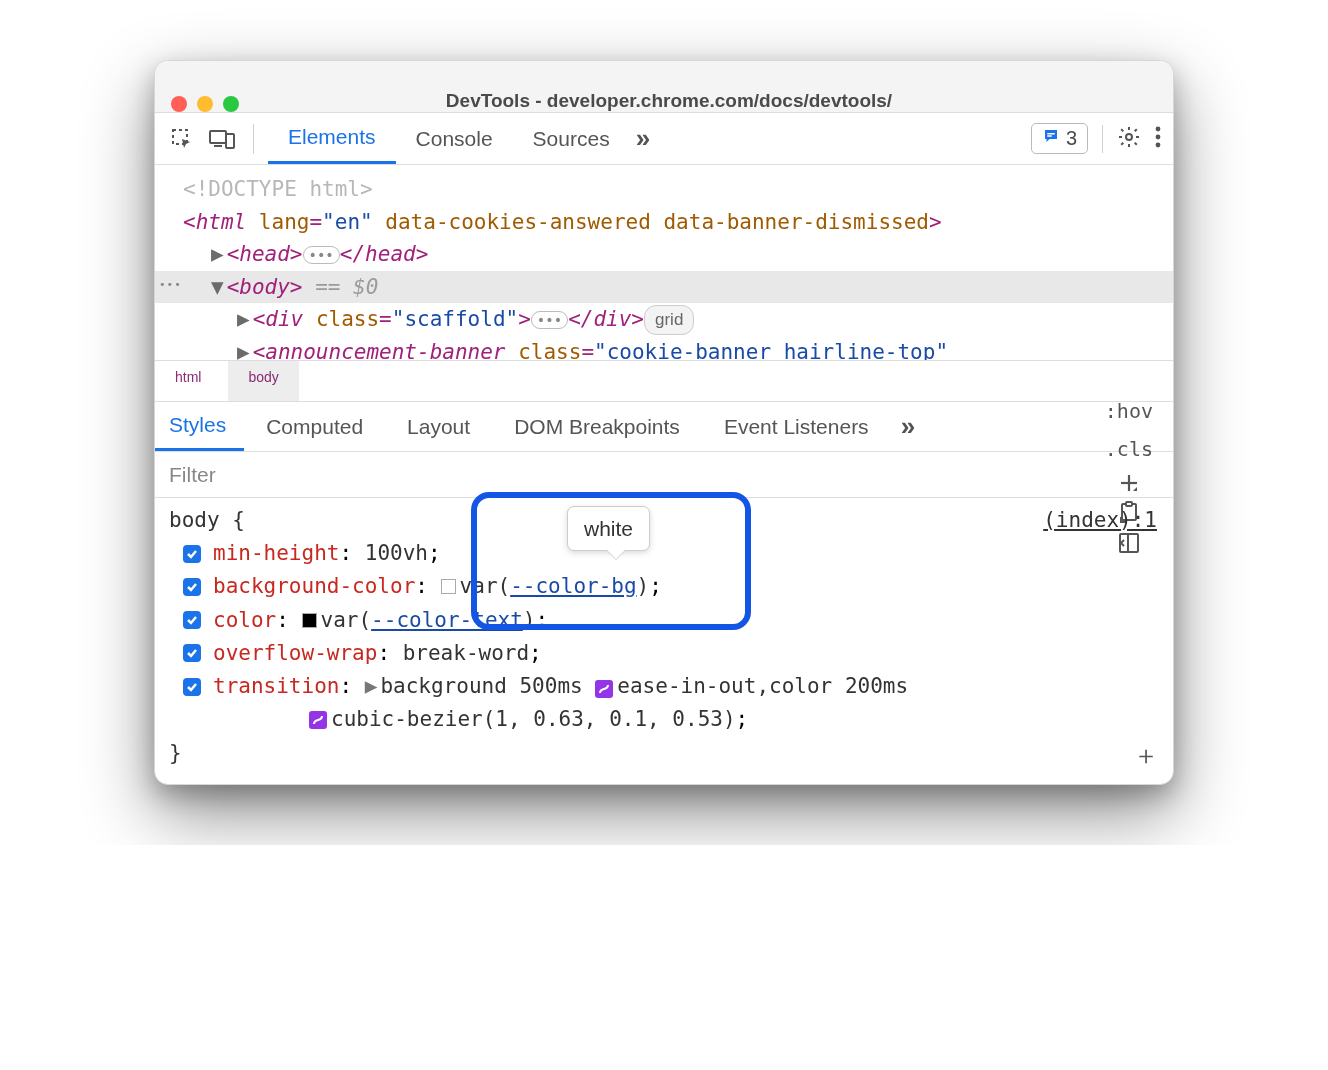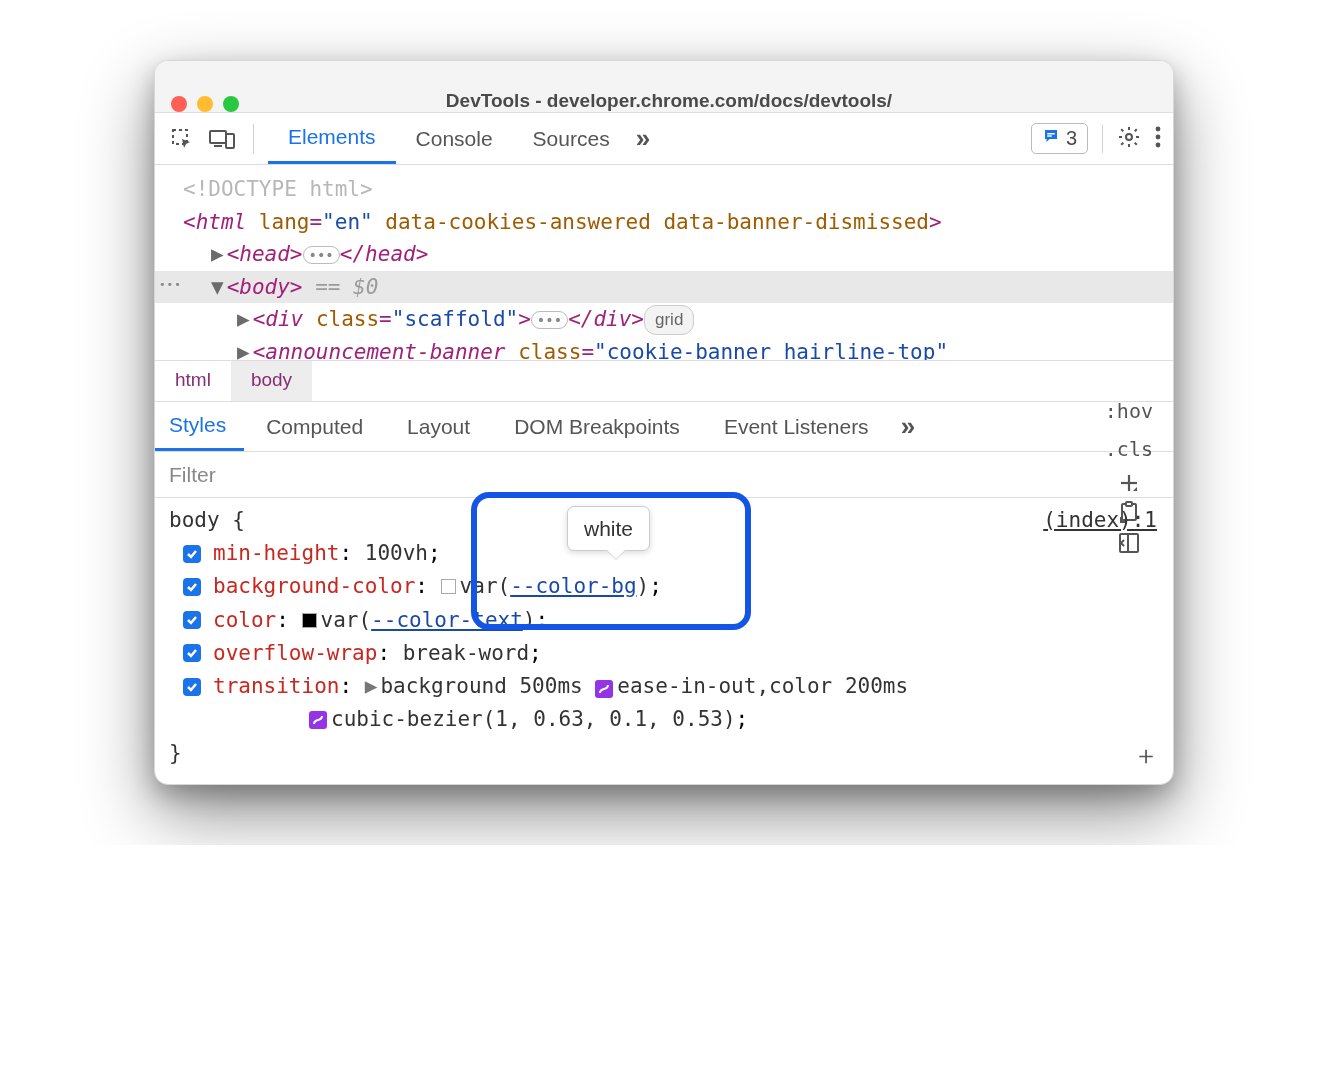--- a/index.html
+++ b/index.html
@@ -85,21 +85,21 @@
   .selrow { background:#e8e8e8; position:relative; }
   .selrow::before {
     content: "•••"; position:absolute; left:4px; top:5px;
     font-size:11px; color:#888; letter-spacing:1px;
   }
   .eqdollar { color:#9b9b9b; font-style:italic; }
   .chip { display:inline-block; border:1px solid #ccc; background:#f3f3f3; border-radius:12px; font-size:17px; color:#666; padding:1px 10px; vertical-align:middle; font-family:-apple-system,sans-serif;}
 
   .breadcrumb {
     display:flex; border-top:1px solid #ddd; border-bottom:1px solid #ddd;
-    font-size:19px; height:42px; align-items:stretch;
+    font-size:14px; height:42px; align-items:stretch;gap:7px;
   }
   .crumb { padding:8px 20px; color:#8a2d72; cursor:pointer; }
   .crumb.sel { background:#ededed; }
 
   .tabs2 {
     display:flex; align-items:center; height:50px; border-bottom:1px solid #ddd;
     font-size:21px; color:#555;
   }
   .tab2 { padding:0 22px; height:100%; display:flex; align-items:center; cursor:pointer; }
   .tab2.sel { color:#1a73e8; border-bottom:3px solid #1a73e8; font-weight:500; padding-left:14px; padding-right:18px; }

